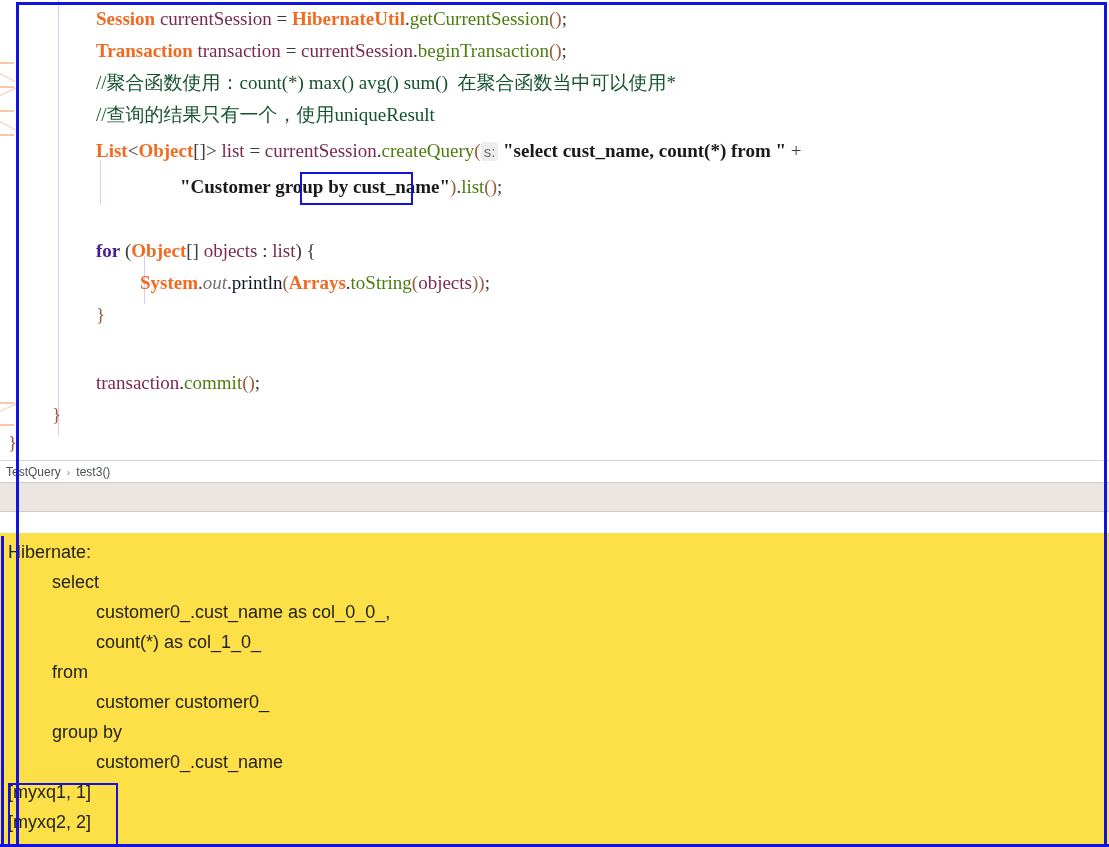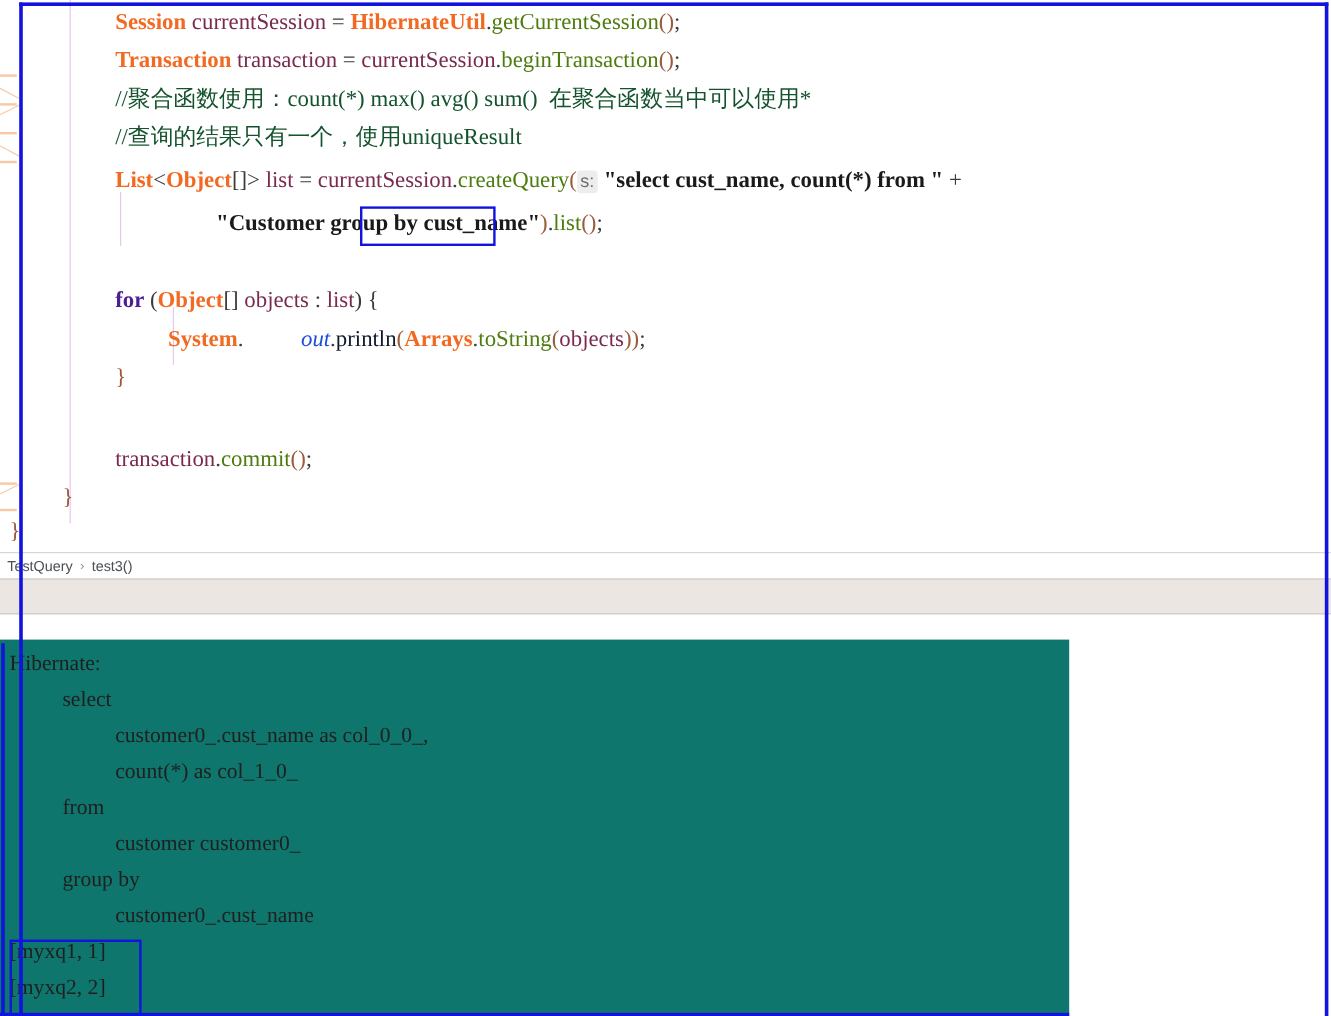--- a/index.html
+++ b/index.html
@@ -57,21 +57,21 @@
     font-size:19px;
     line-height:32px;
     white-space:pre;
     color:#2b2b2b;
   }
   .code .ln{
     position:absolute;left:0;width:1109px;height:32px;white-space:pre;
   }
   .kw{color:#4c1d95;font-weight:bold;}
   .cls{color:#f26a21;font-weight:bold;}
-  .fld{color:#1d4ed8;margin-left:48px;}
+  .fld{color:#737373;}
   .mth{color:#4d7c0f;}
   .mthp{color:#0f172a;}
   .ident{color:#7a2a4f;}
   .cmt{color:#14532d;}
   .str{color:#1a1a1a;font-weight:bold;}
   .punc{color:#9a5c3d;}
   .op{color:#3b3b3b;}
   .it{font-style:italic;}
   .hintbadge{
     background:#ededed;color:#6d6d6d;
@@ -127,23 +127,23 @@
     left:2.6px;top:2px;width:3px;height:6px;
     border-right:1.8px solid #3d8b3d;border-bottom:1.8px solid #3d8b3d;
     transform:rotate(42deg);
   }
   .tp-label{color:#1c1c1c;font-weight:bold;}
   .tp-count{color:#b5651d;font-weight:bold;margin-left:4px;}
   .tp-dim{color:#a3a3a3;margin-left:5px;}
 
   
   .console{
-    position:absolute;left:0;top:533px;width:891px;height:314px;
-    background:#0f766e;
-    font-family:Liberation Serif, serif;
+    position:absolute;left:0;top:533px;width:1109px;height:314px;
+    background:#fde047;
+    font-family:Liberation Sans, sans-serif;
     font-size:18px;
     line-height:30px;
     white-space:pre;
     color:#1f1f1f;
     overflow:hidden;
   }
   .console .cl{
     position:absolute;left:8px;width:1090px;height:30px;white-space:pre;
   }
   .console-bottom-rule{

